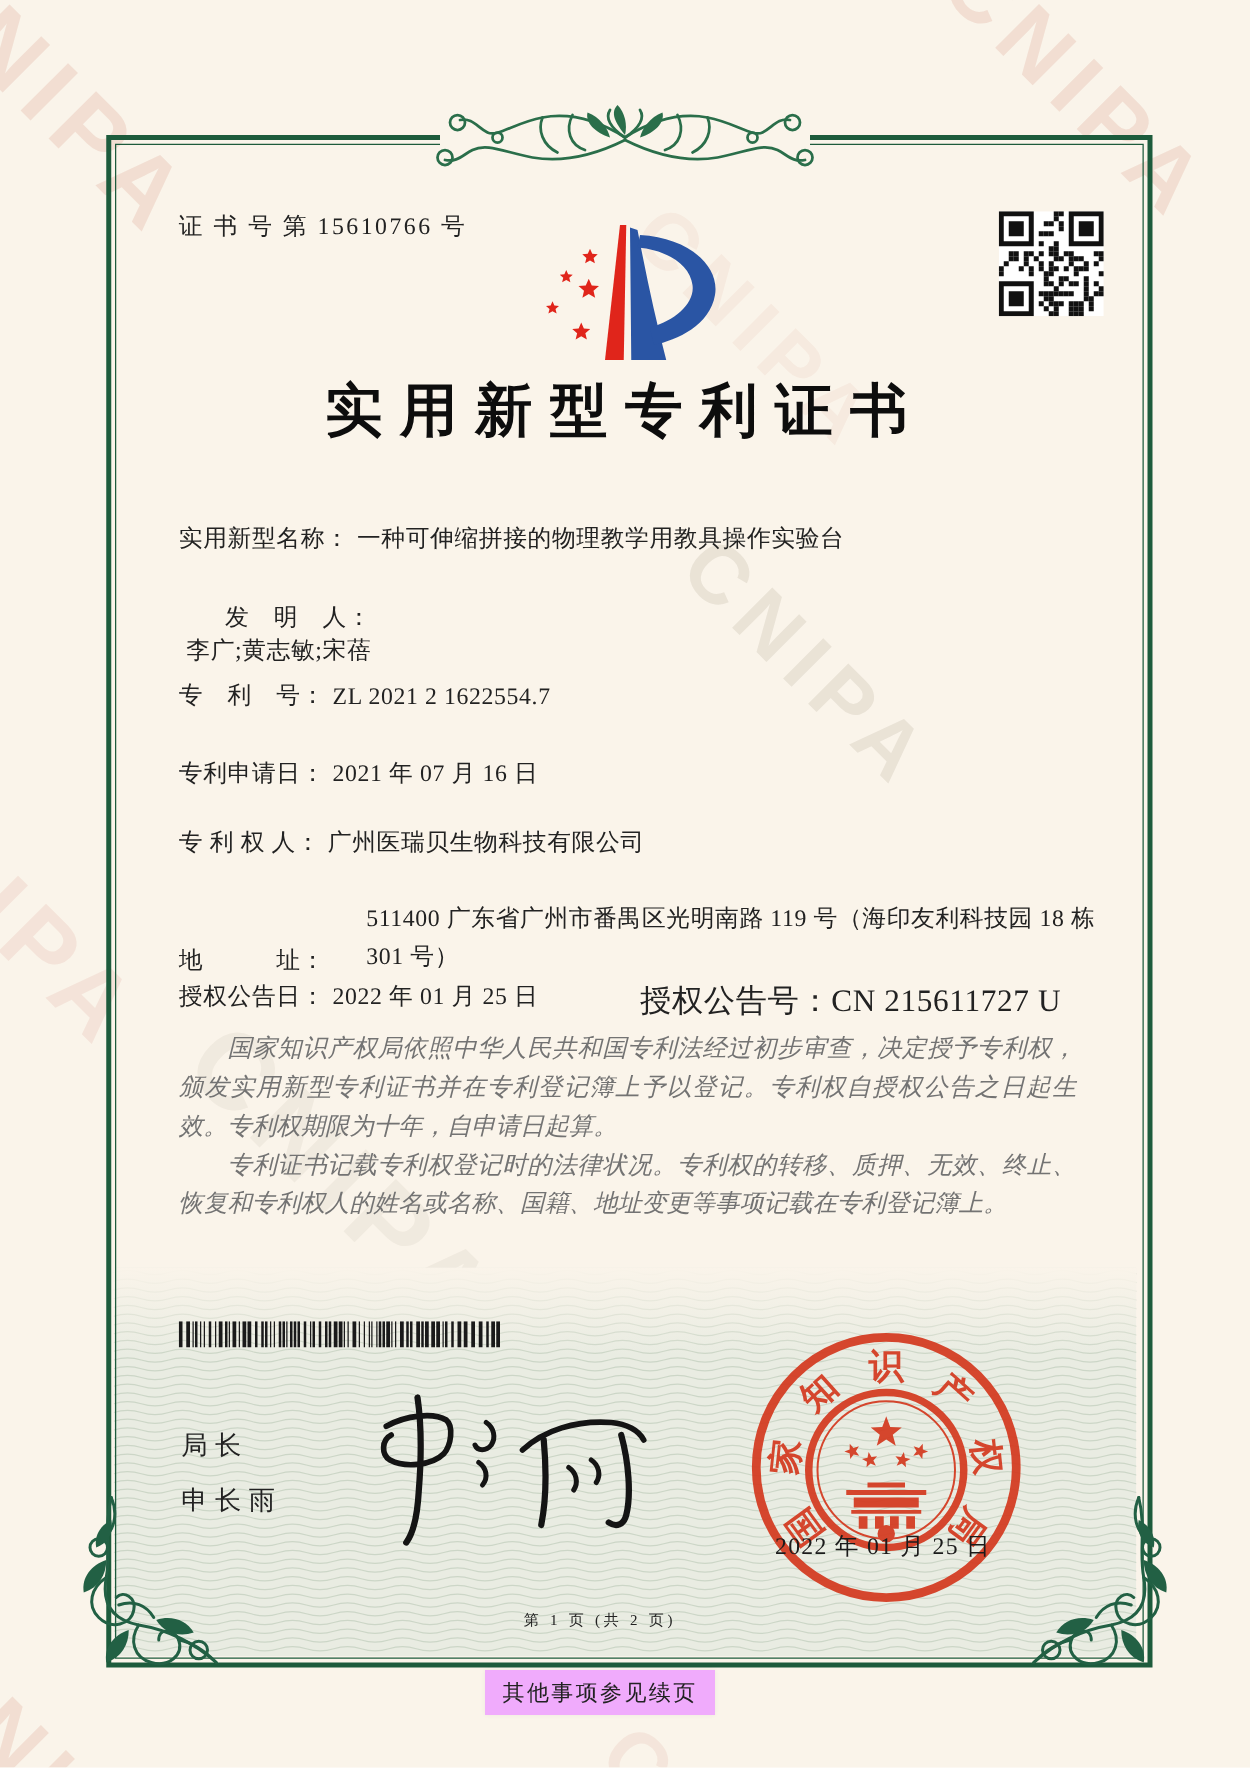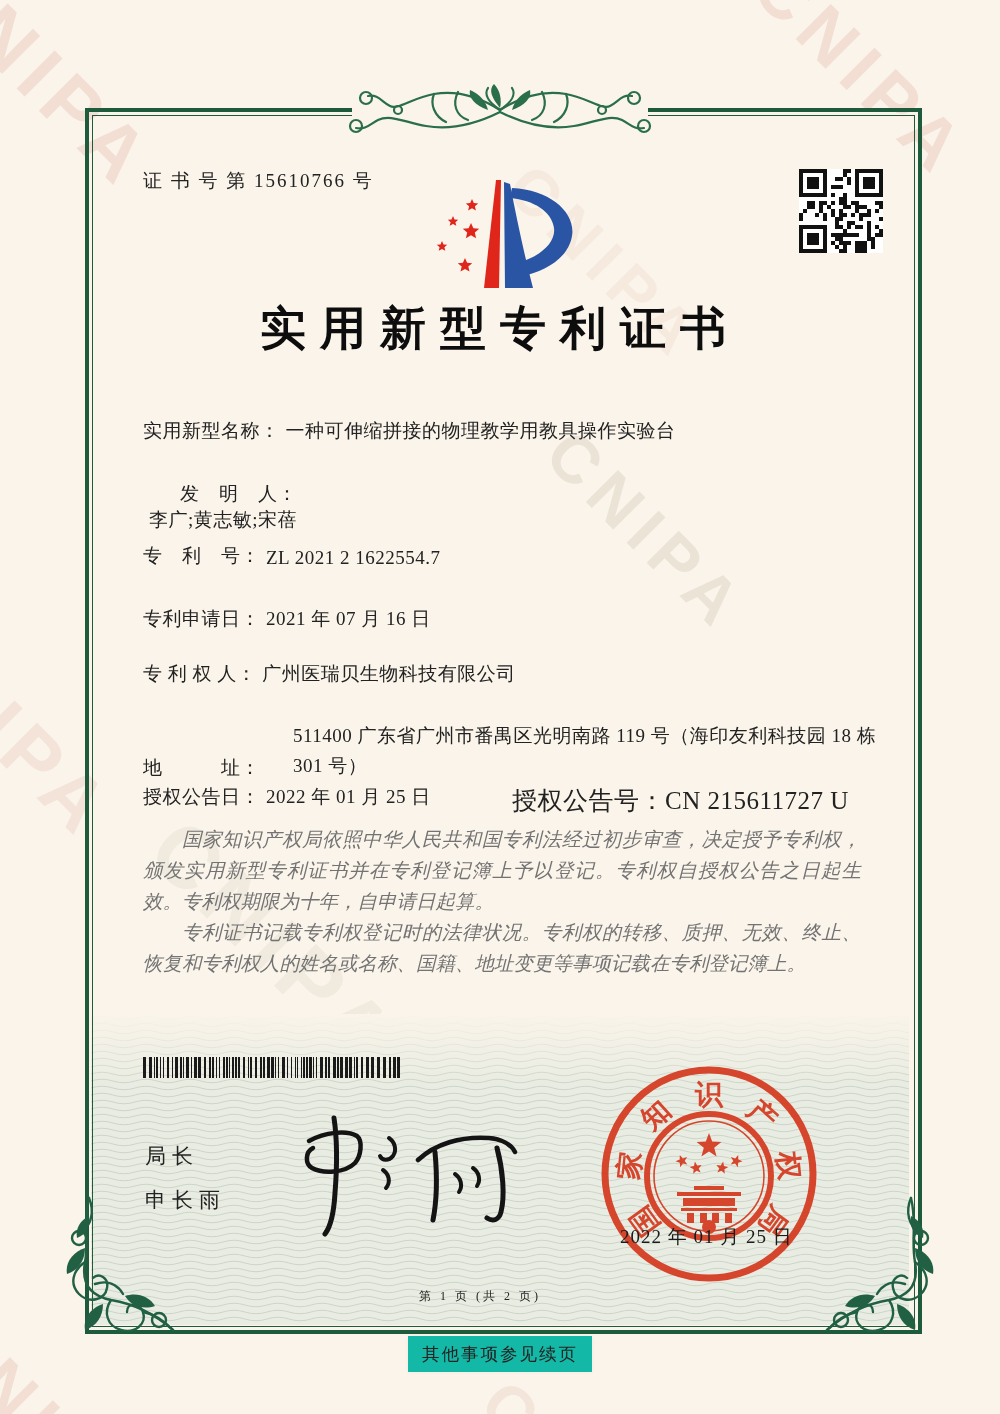--- a/index.html
+++ b/index.html
@@ -55,21 +55,21 @@
   .officer-title{left:145px;top:1142px;font-size:21px;letter-spacing:6px;
     font-family:"Liberation Sans","DejaVu Sans",sans-serif;}
   .officer-name{left:145px;top:1186px;font-size:21px;letter-spacing:6px;
     font-family:"Liberation Sans","DejaVu Sans",sans-serif;}
   #signature-svg{position:absolute;left:285px;top:1108px;z-index:3;}
   #seal-svg{position:absolute;left:599px;top:1064px;z-index:4;}
   .seal-date{left:620px;top:1224px;font-size:19px;letter-spacing:1px;
     color:#1b1b1b;z-index:5;white-space:nowrap;}
   .page-info{left:90px;top:1288px;width:780px;text-align:center;
     font-size:12px;letter-spacing:3px;z-index:3;}
-  .cont-note{left:408px;top:1336px;width:184px;height:36px;background:#14b8a6;
+  .cont-note{left:388px;top:1336px;width:184px;height:36px;background:#f0abfc;
     box-shadow:0 0 4px rgba(0,0,0,0.05);text-align:center;line-height:36px;
     font-size:17.5px;letter-spacing:2px;z-index:3;}
   #qr-svg{position:absolute;left:799px;top:169px;z-index:3;}
   #logo-svg{position:absolute;left:425px;top:168px;z-index:3;}
 </style>
 </head>
 <body>
 
 <div class="page">
 

